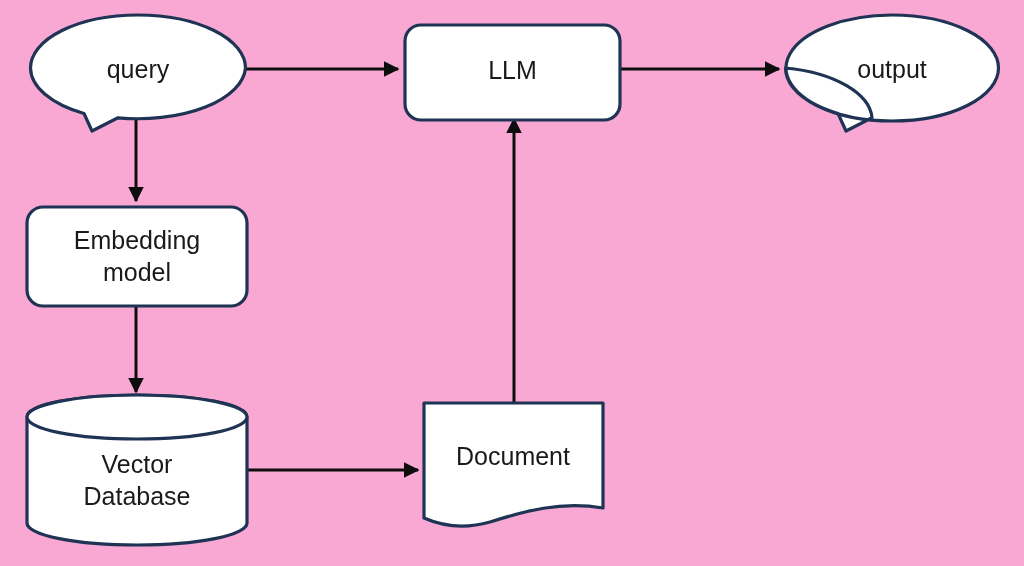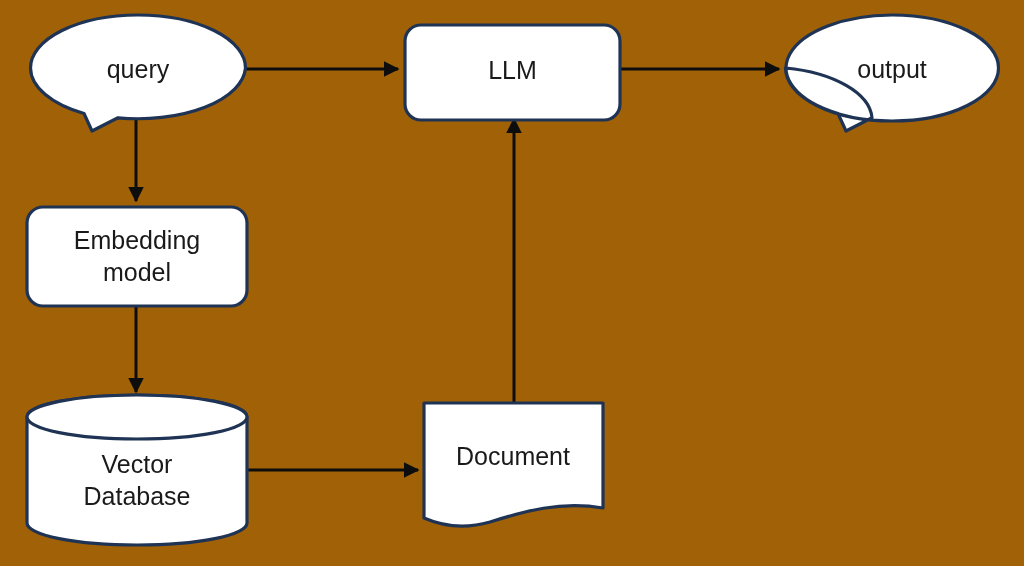--- a/index.html
+++ b/index.html
@@ -11,21 +11,21 @@
   body {
     width: 1024px;
     height: 566px;
     overflow: hidden;
     font-family: "Liberation Sans", sans-serif;
   }
   #diagram-root {
     position: relative;
     width: 1024px;
     height: 566px;
-    background: #a16207;
+    background: #f9a8d4;
   }
   svg.diagram-canvas {
     position: absolute;
     top: 0;
     left: 0;
     width: 1024px;
     height: 566px;
   }
   .shape-stroke {
     fill: #ffffff;

